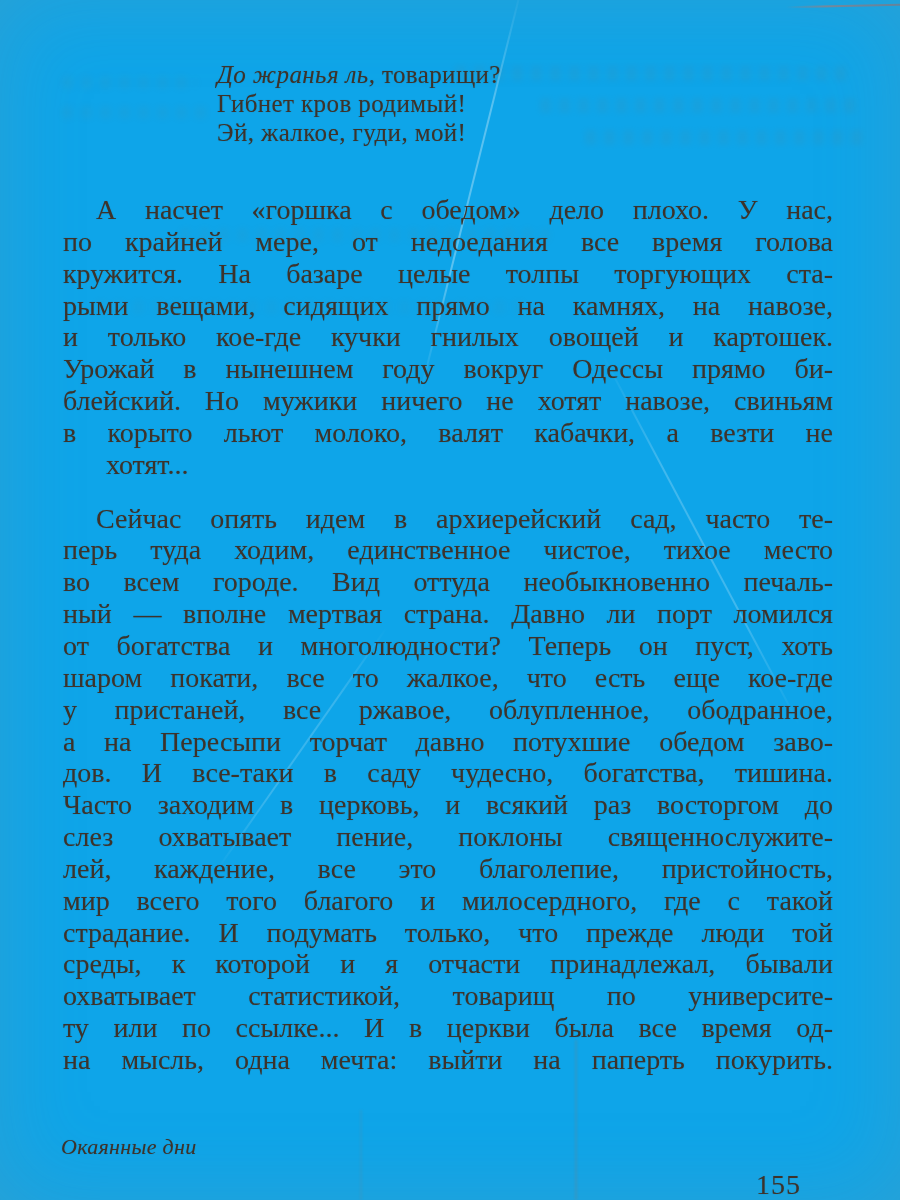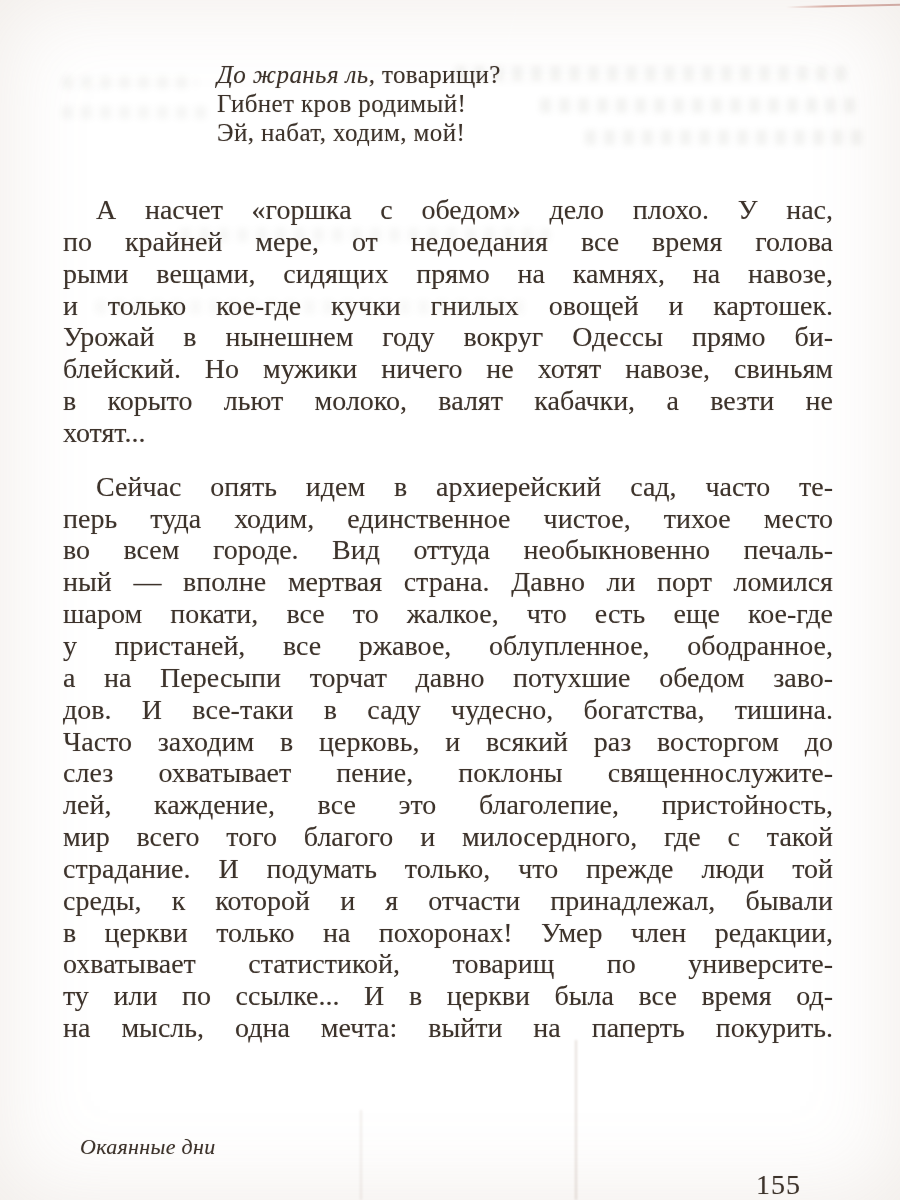--- a/index.html
+++ b/index.html
@@ -11,21 +11,21 @@
     position: relative;
     width: 900px;
     height: 1200px;
     overflow: hidden;
     font-family: "Liberation Serif", "DejaVu Serif", serif;
     color: #3d332b;
     background:
       linear-gradient(180deg, rgba(242,226,221,0.30) 0%, rgba(242,226,221,0) 16%),
       radial-gradient(120% 85% at 48% 42%, rgba(255,252,246,0.45) 0%, rgba(255,252,246,0) 62%),
       linear-gradient(100deg, #ebe2d9 0%, #f3eae0 9%, #f8f0e5 46%, #f6edе1 80%, #f1e7da 100%);
-    background-color: #ffffff;
+    background-color: #0ea5e9;
     box-shadow: inset 0 0 90px rgba(170,145,120,0.18);
   }
   
   .verse {
     position: absolute;
     left: 217px;
     top: 60px;
     font-size: 25px;
     line-height: 29px;
     letter-spacing: 0.4px;
@@ -44,32 +44,31 @@
   }
   .body-line {
     height: 31.85px;
     line-height: 31.85px;
     text-align: justify;
     text-align-last: justify;
     word-spacing: 1px;
     white-space: normal;
   }
   .body-line.first-line { text-indent: 33px; margin-top: 22px; }
-  .body-line.no-justify { text-align-last: left; }
+  .body-line.no-justify { text-align-last: left; margin-left: 43px; }
   
   .running-title {
     position: absolute;
     left: 61px;
     top: 1132px;
     font-style: italic;
     font-size: 22px;
     line-height: 30px;
     letter-spacing: 0.3px;
     text-shadow: 0 0 1px rgba(61,51,43,0.3);
-    margin-left: 19px;
   }
   .page-number {
     position: absolute;
     left: 756px;
     top: 1168px;
     font-size: 28px;
     line-height: 34px;
     letter-spacing: 1px;
     text-shadow: 0 0 1px rgba(61,51,43,0.3);
   }
@@ -135,52 +134,53 @@
   <div class="scratch s1"></div>
   <div class="scratch s2"></div>
   <div class="scratch s3"></div>
   <div class="crease-v cv1"></div>
   <div class="crease-v cv2"></div>
   <div class="redline"></div>
 
   <div class="verse">
     <div class="verse-line"><span class="it">До жранья ль,</span><span> товарищи?</span></div>
     <div class="verse-line">Гибнет кров родимый!</div>
-    <div class="verse-line">Эй, набат, ходим, мой!</div>
+    <div class="verse-line">Эй, жалкое, гуди, мой!</div>
   </div>
 
   <div class="bodytext">
     <div class="para">
 
     <div class="body-line first-line">А насчет «горшка с обедом» дело плохо. У нас,</div>
         <div class="body-line">по крайней мере, от недоедания все время голова</div>
+        <div class="body-line">кружится. На базаре целые толпы торгующих ста-</div>
         <div class="body-line">рыми вещами, сидящих прямо на камнях, на навозе,</div>
         <div class="body-line">и только кое-где кучки гнилых овощей и картошек.</div>
         <div class="body-line">Урожай в нынешнем году вокруг Одессы прямо би-</div>
         <div class="body-line">блейский. Но мужики ничего не хотят навозе, свиньям</div>
         <div class="body-line">в корыто льют молоко, валят кабачки, а везти не</div>
         <div class="body-line no-justify">хотят...</div>
       </div>
     <div class="para">
 
     <div class="body-line first-line">Сейчас опять идем в архиерейский сад, часто те-</div>
         <div class="body-line">перь туда ходим, единственное чистое, тихое место</div>
         <div class="body-line">во всем городе. Вид оттуда необыкновенно печаль-</div>
         <div class="body-line">ный — вполне мертвая страна. Давно ли порт ломился</div>
+        <div class="body-line">от богатства и многолюдности? Теперь он пуст, хоть</div>
         <div class="body-line">шаром покати, все то жалкое, что есть еще кое-где</div>
         <div class="body-line">у пристаней, все ржавое, облупленное, ободранное,</div>
         <div class="body-line">а на Пересыпи торчат давно потухшие обедом заво-</div>
         <div class="body-line">дов. И все-таки в саду чудесно, богатства, тишина.</div>
         <div class="body-line">Часто заходим в церковь, и всякий раз восторгом до</div>
         <div class="body-line">слез охватывает пение, поклоны священнослужите-</div>
         <div class="body-line">лей, каждение, все это благолепие, пристойность,</div>
         <div class="body-line">мир всего того благого и милосердного, где с такой</div>
         <div class="body-line">страдание. И подумать только, что прежде люди той</div>
         <div class="body-line">среды, к которой и я отчасти принадлежал, бывали</div>
-        <div class="body-line">в церкви только на похоронах! Умер член редакции,</div>
         <div class="body-line">охватывает статистикой, товарищ по университе-</div>
         <div class="body-line">ту или по ссылке... И в церкви была все время од-</div>
         <div class="body-line">на мысль, одна мечта: выйти на паперть покурить.</div>
       </div>
   </div>
 
   <div class="running-title">Окаянные дни</div>
   <div class="page-number">155</div>
 
 </div>

